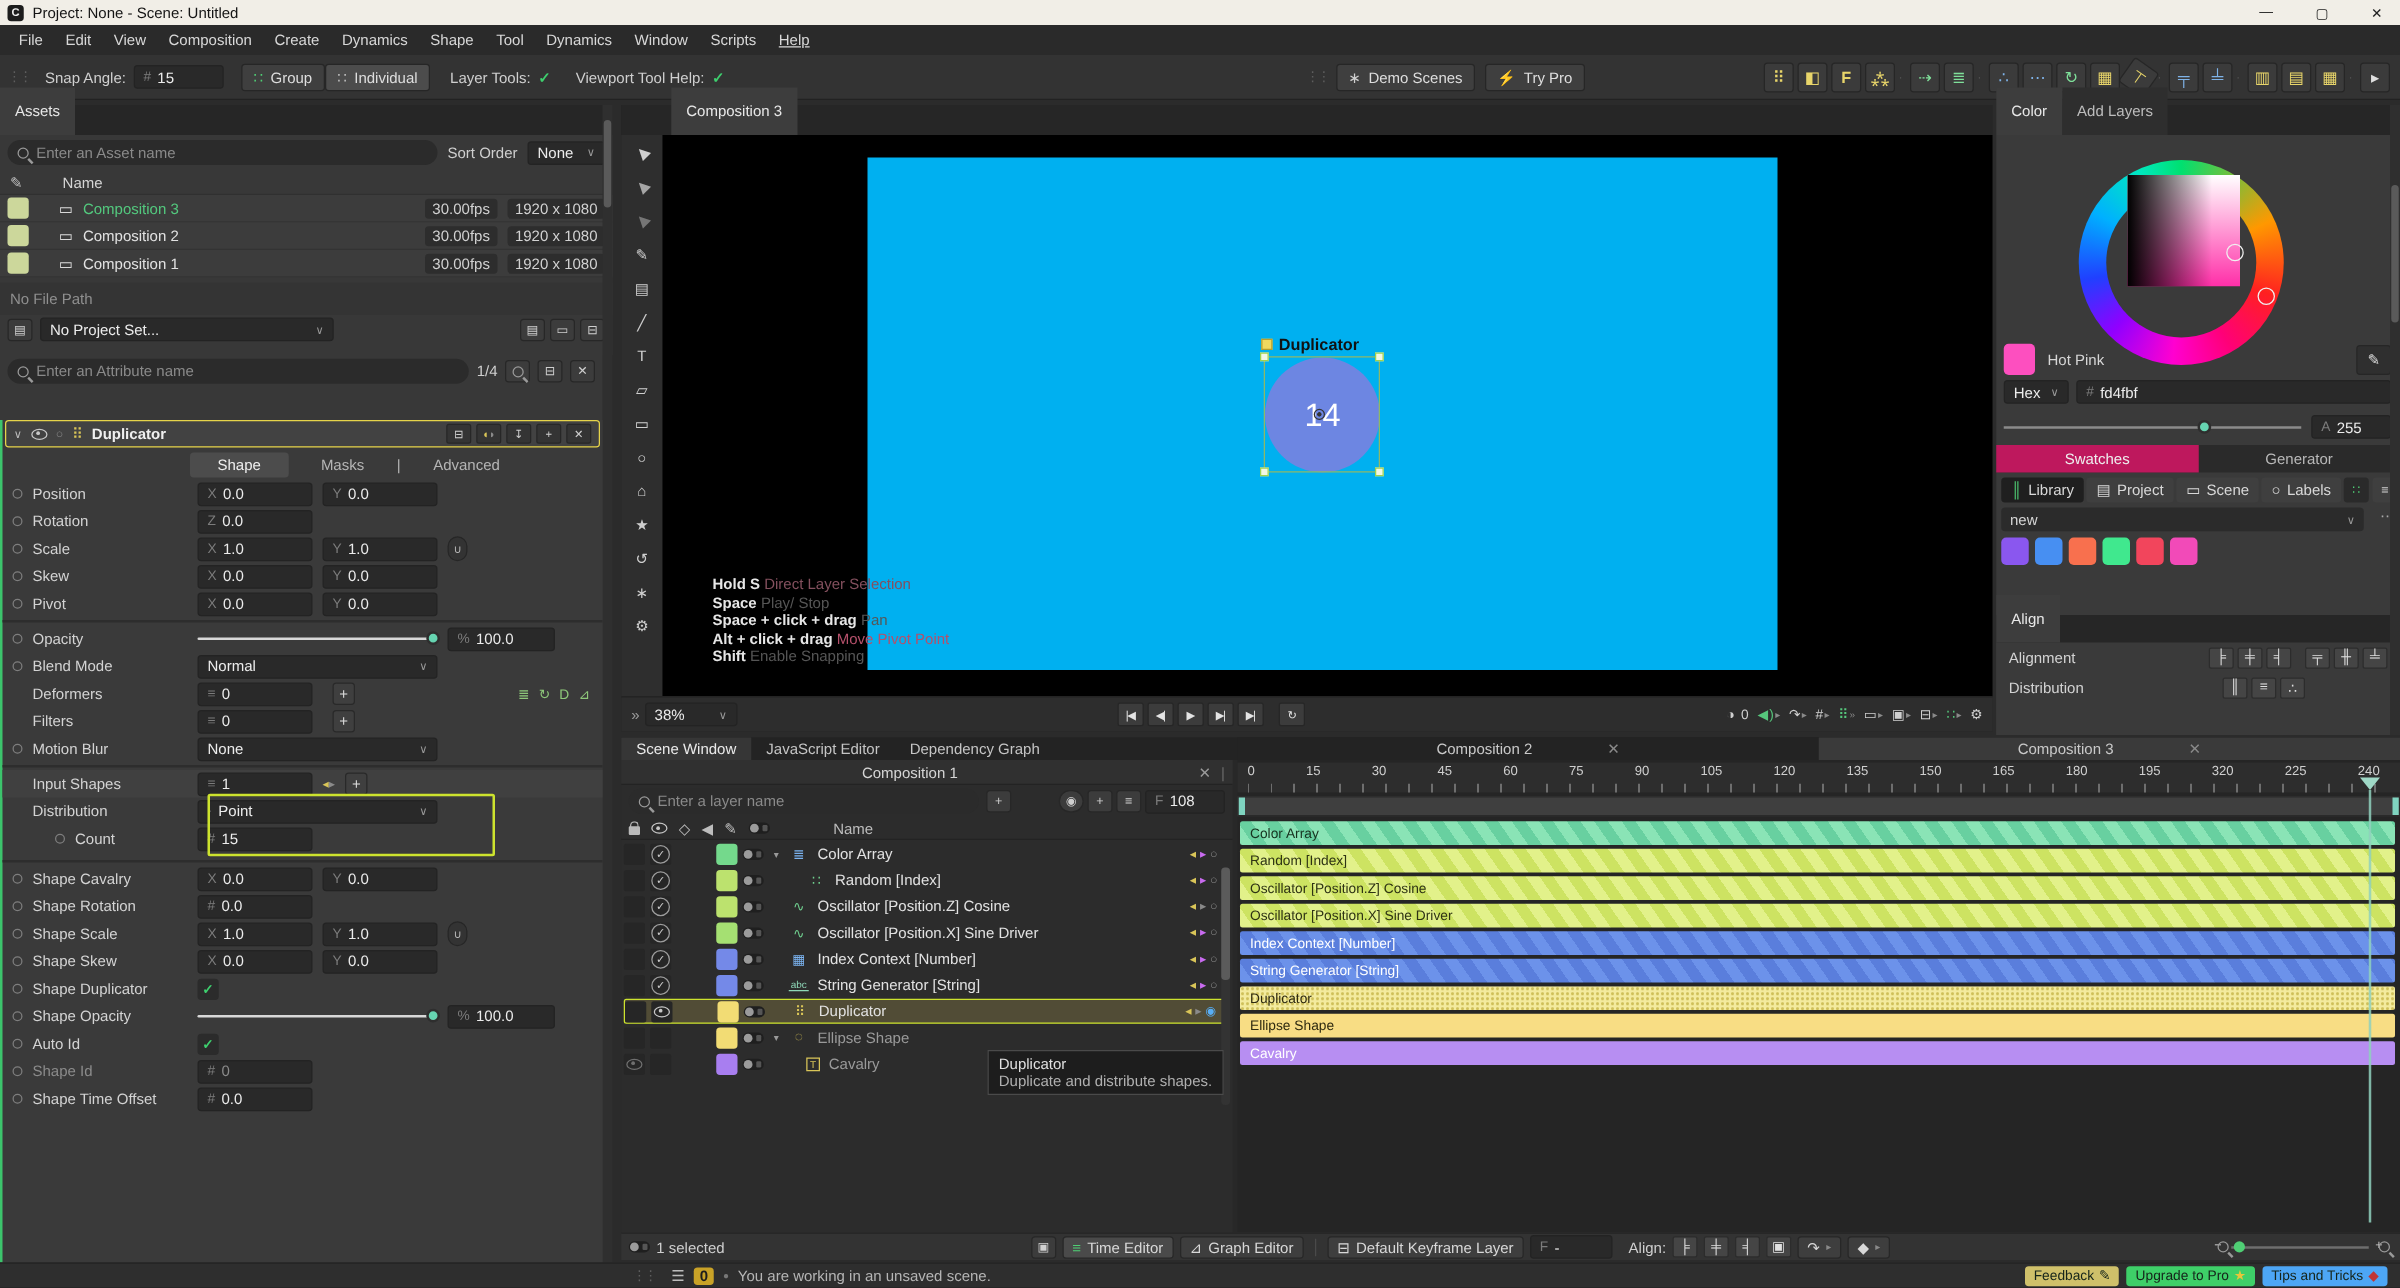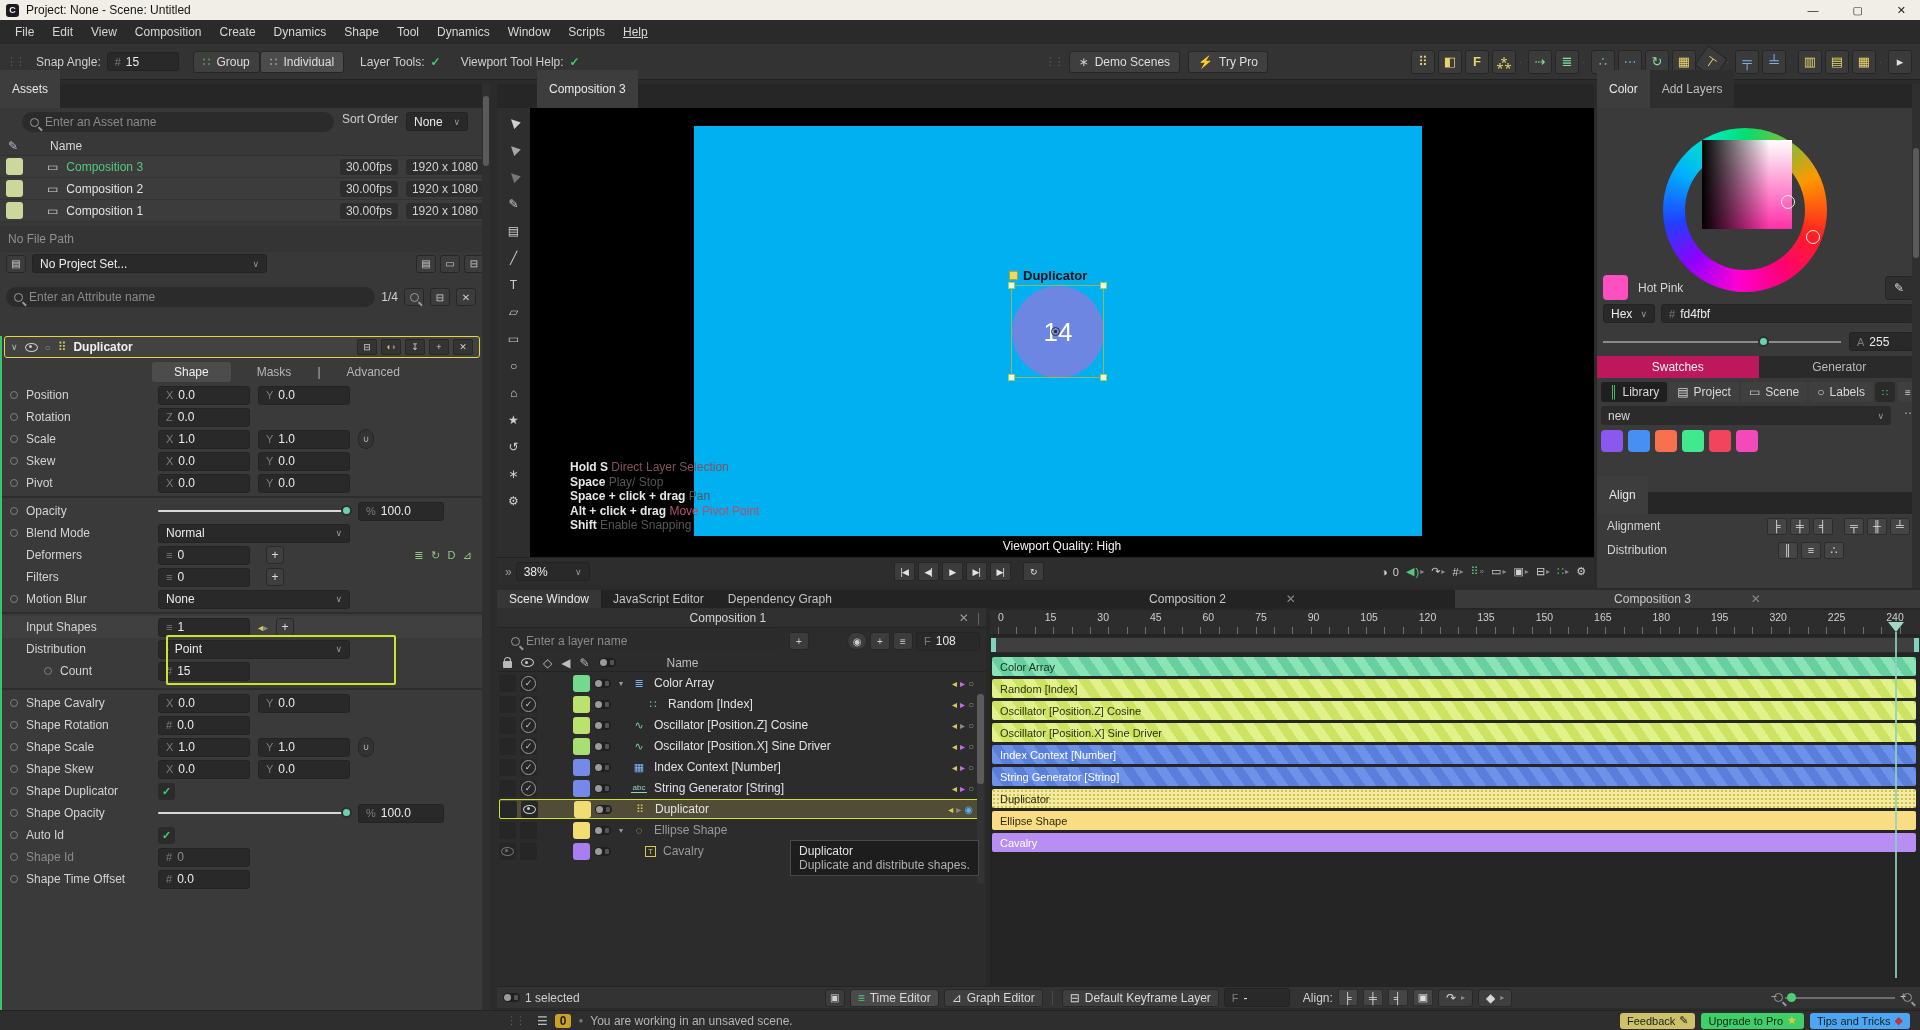--- a/index.html
+++ b/index.html
@@ -328,21 +328,21 @@
       <span class="ibtn" style="color: rgb(232, 213, 106);">▦</span>
       <span class="sep-dot">·</span>
       <span class="ibtn" style="color: rgb(224, 224, 224);">▸</span>
     </span>
   </div>
 
   <div id="assets">
     <div class="tabbar">
         <span class="tab active">Assets</span>
       </div>
-    <div style="display:flex;gap:8px;padding:4px 22px">
+    <div style="display:flex;align-items:center;gap:8px;padding:4px 6px">
       <span class="search" style="flex:1">
         <i class="ico-search"></i>
         <input placeholder="Enter an Asset name" style="">
       </span>
       <span style="color:#cfcfcf">Sort Order</span>
       <span class="field" style="width:62px">
         <b>None</b>
         <i class="dd-chev">∨</i>
         </span>
     </div>
@@ -725,21 +725,20 @@
         <i class="sq"></i>
         <span>Duplicator</span>
       </div>
       <div id="hints">
         <div><b>Hold S</b> <span class="d rose1">Direct Layer Selection</span></div>
         <div><b>Space</b> <span class="d">Play/ Stop</span></div>
         <div><b>Space + click + drag</b> <span class="d">Pan</span></div>
         <div><b>Alt + click + drag</b> <span class="d rose2">Move Pivot Point</span></div>
         <div><b>Shift</b> <span class="d">Enable Snapping</span></div>
       </div>
-      <div id="vq">Viewport Quality: High</div>
     </div>
     <div id="vp-bottom">
       <i style="color:#9a9a9a">»</i>
       <span class="field" style="width:74px">
         <b>38%</b>
           <i class="dd-chev">∨</i>
         </span>
       <span style="margin-left:300px;display:flex;gap:3px">
         <span class="pbtn">|◀</span>
         <span class="pbtn">◀|</span>

